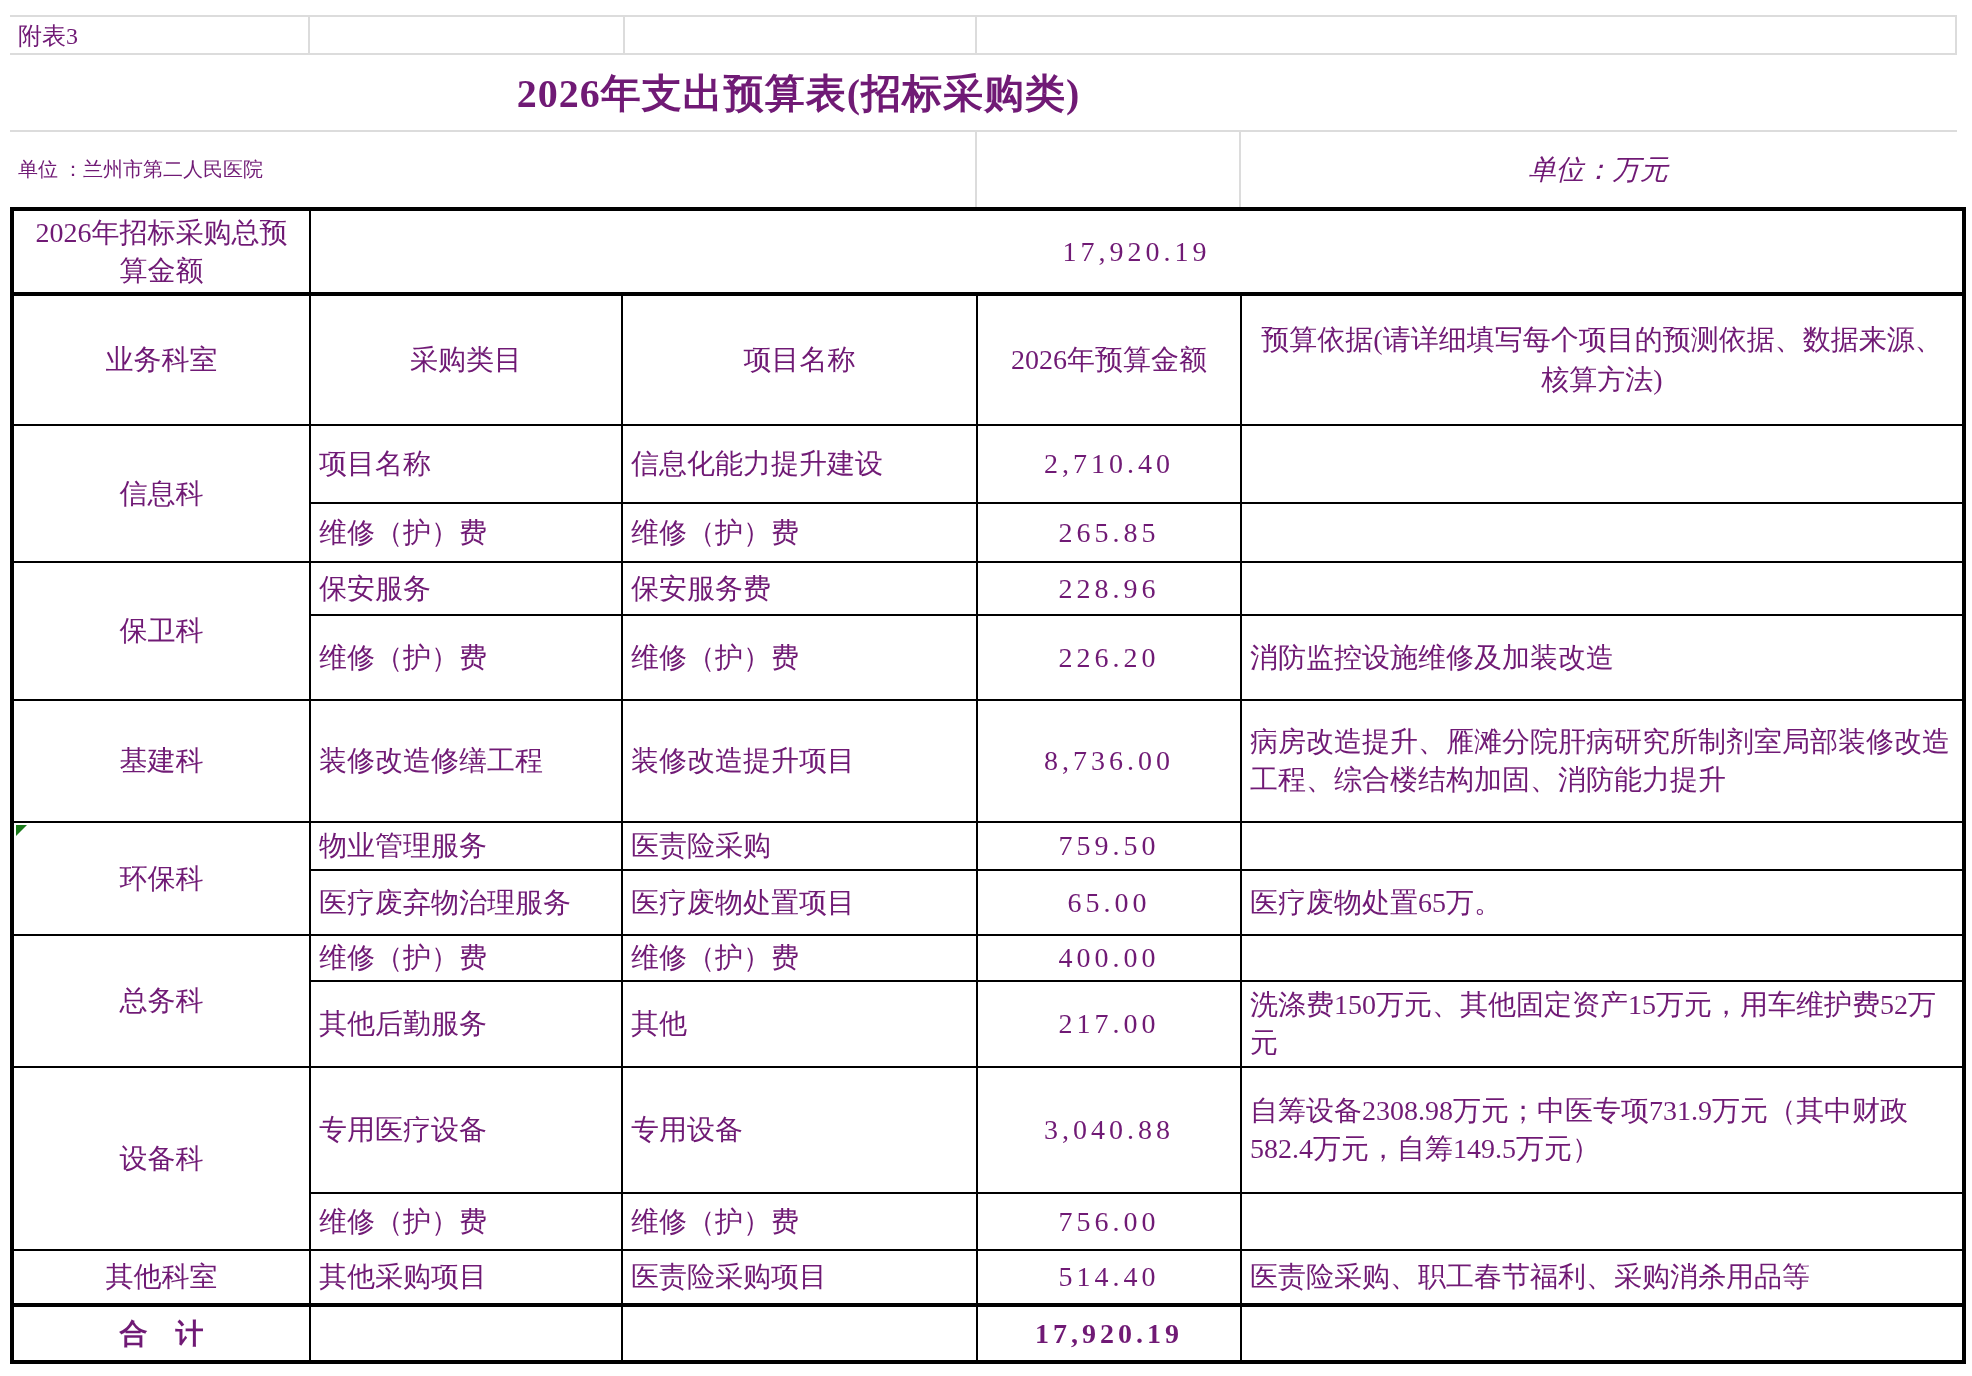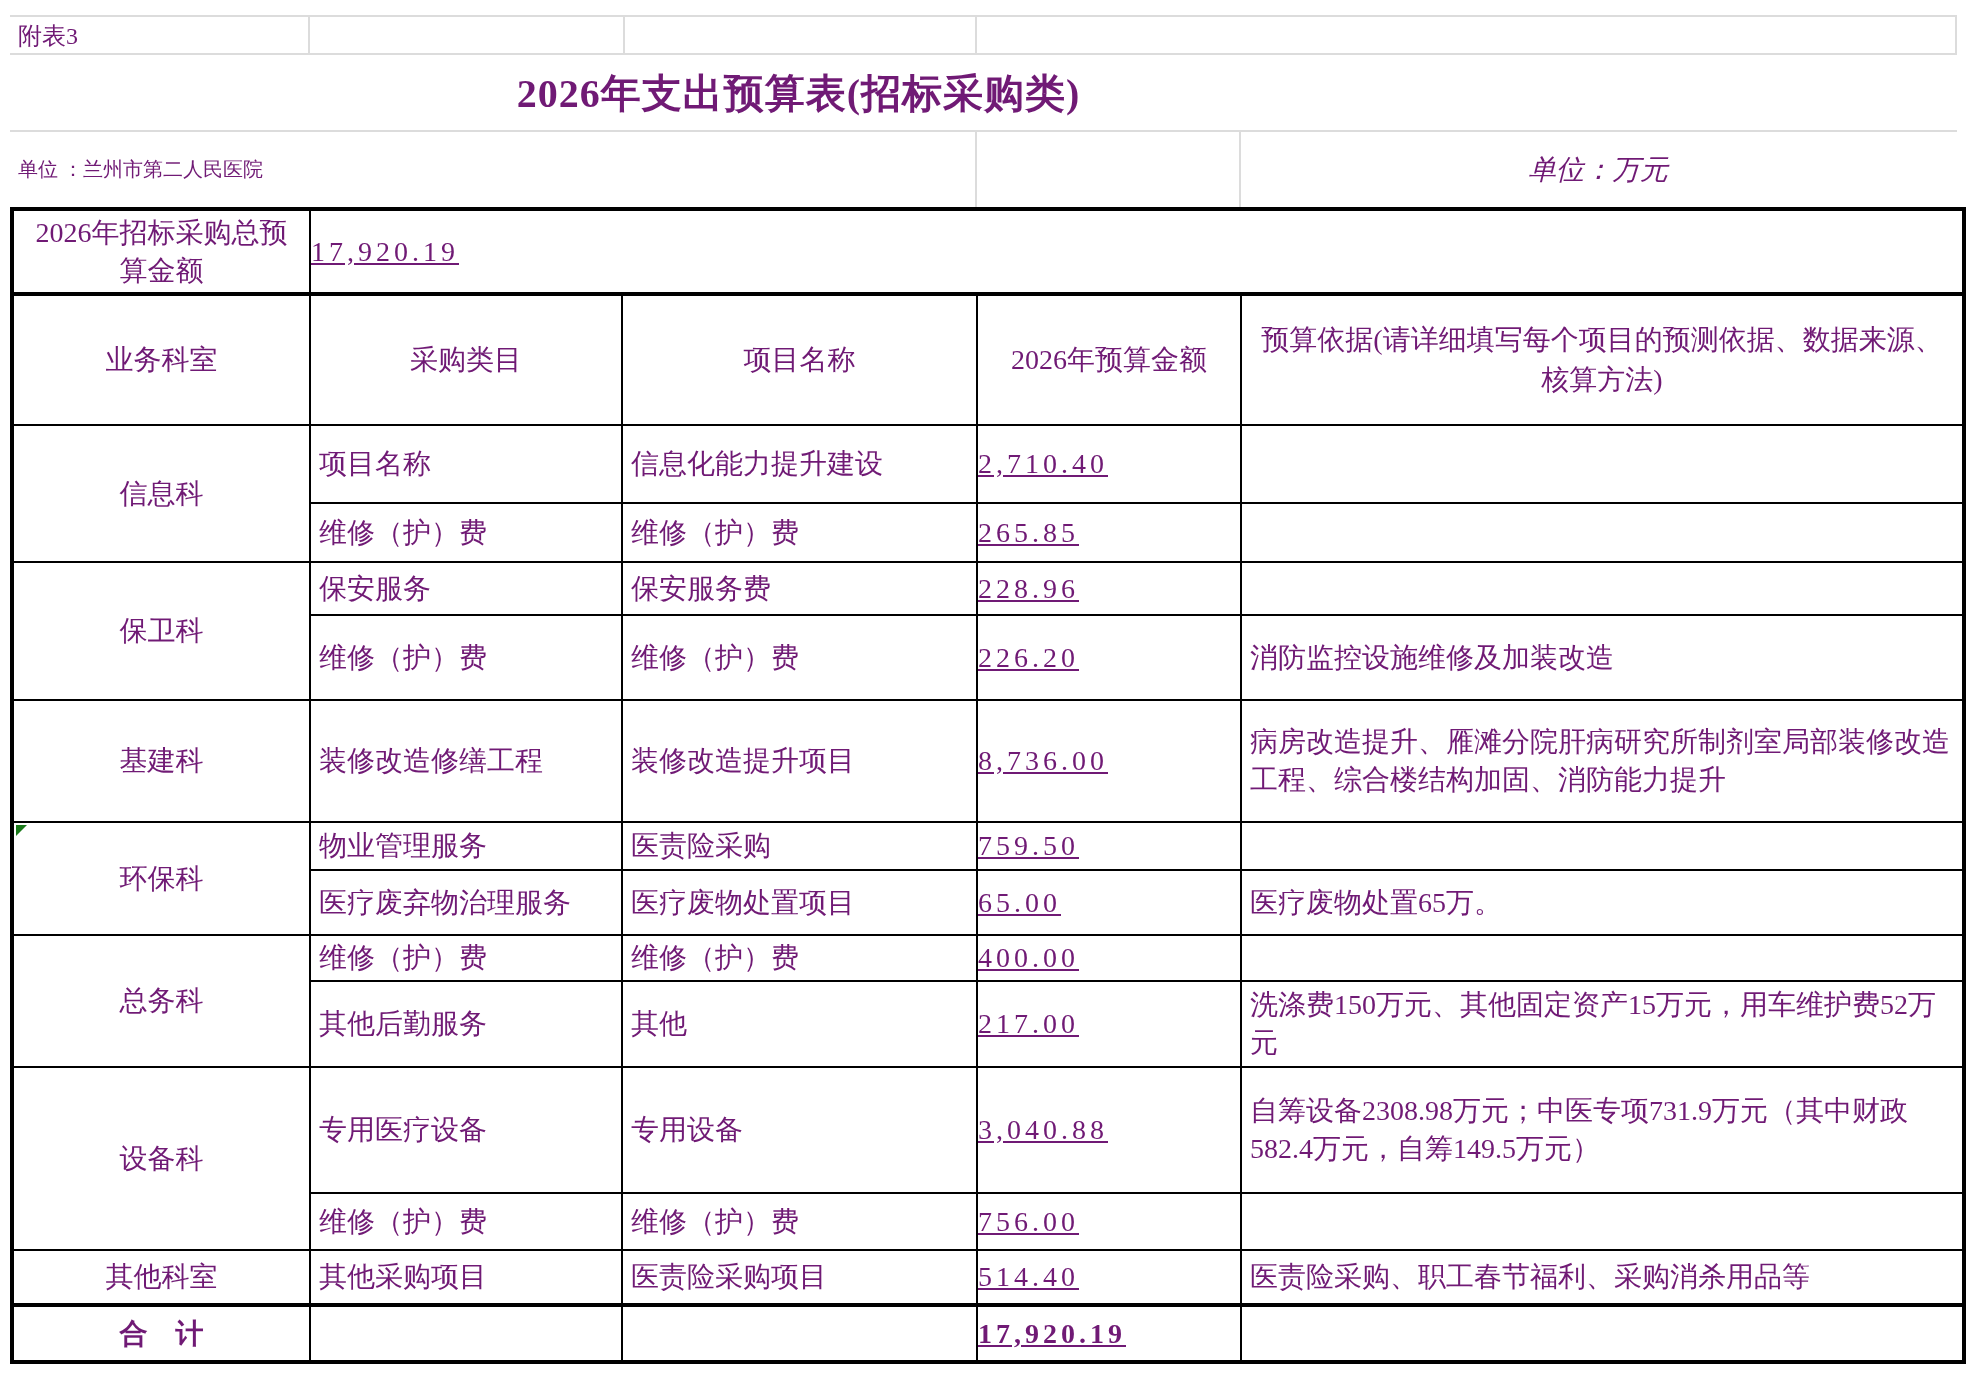--- a/index.html
+++ b/index.html
@@ -22,21 +22,21 @@
   table.budget{
     position:absolute;left:10px;top:207px;width:1952px;
     border-collapse:collapse;table-layout:fixed;
     border:4px solid #000;font-size:28px;
   }
   table.budget td{border:2px solid #000;vertical-align:middle;overflow:hidden;padding:0;}
   tr.summary-row td{border-top:4px solid #000;border-bottom:4px solid #000;}
   tr.total-row td{border-top:4px solid #000;}
   .c-center{text-align:center;}
   .c-left{text-align:left;padding:2px 8px !important;}
-  .c-amt{letter-spacing:4px;text-decoration:underline;}
+  .c-amt{text-align:center;letter-spacing:4px;}
   .c-basis{text-align:left;padding:4px 8px !important;line-height:38px;}
   .c-dept{text-align:center;position:relative;}
   .c-sum-label{text-align:center;padding:0 10px !important;line-height:38px;}
   .bold{font-weight:bold;}
   .hdr{text-align:center;line-height:40px;padding:0 8px !important;}
   .corner-marker{
     position:absolute;left:2px;top:2px;width:0;height:0;
     border-top:11px solid #1a7a1a;border-right:11px solid transparent;
   }
 </style>

